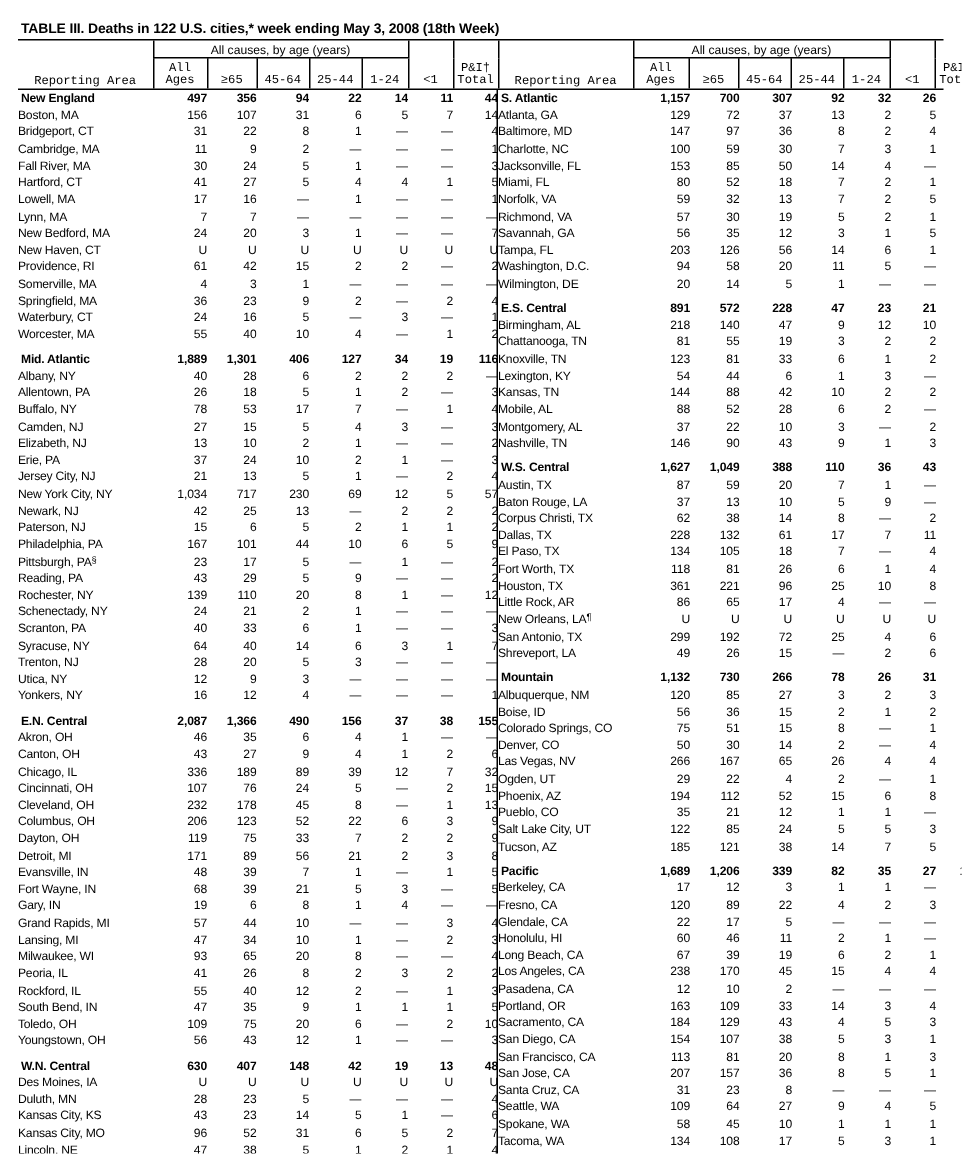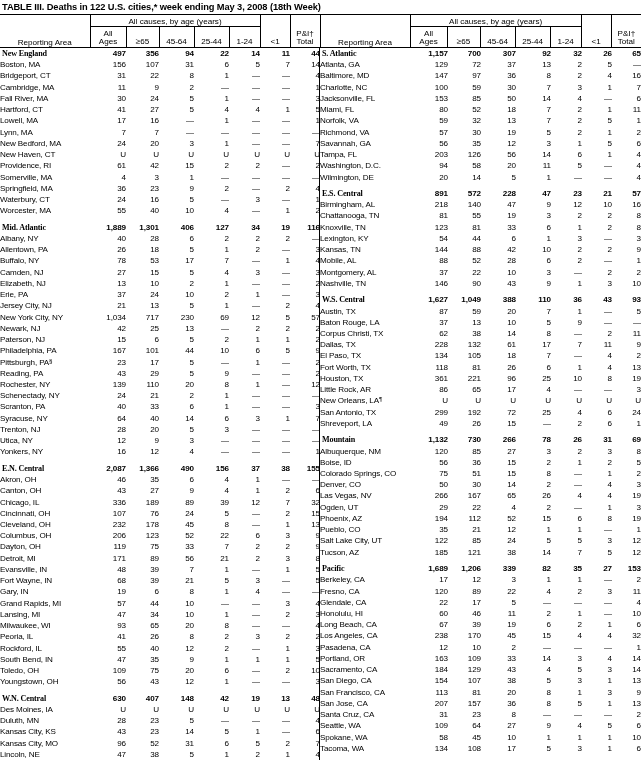--- a/index.html
+++ b/index.html
@@ -11,21 +11,21 @@
     width: 641px;
     height: 769px;
     font-family: "Liberation Sans", sans-serif;
     color: #000000;
     overflow: hidden;
   }
   #page {
     position: relative;
     width: 641px;
     height: 576px;
-    padding: 0;
+    padding: 12px;
     box-sizing: border-box;
   }
   .title-bar {
     font-size: 9.3px;
     font-weight: bold;
     letter-spacing: -0.1px;
     padding: 2px 0 2px 2px;
     white-space: nowrap;
   }
   .rule-top {
@@ -63,21 +63,21 @@
   }
   .hdr-area {
     text-align: center;
     font-size: 8.1px;
     padding-bottom: 1.5px;
   }
   .vsep {
     border-left: 0.9px solid #000;
   }
   .hdr-row1 td { height: 11px; }
-  .hdr-row2 td { height: 20px; }
+  .hdr-row2 td { height: 20px; font-family: Liberation Mono, monospace; }
 
   
   .bodywrap {
     display: flex;
     width: 641px;
   }
   .panel {
     width: 320px;
     position: relative;
   }
@@ -108,21 +108,21 @@
     text-align: left;
     padding-left: 2px;
     letter-spacing: -0.15px;
   }
   td.num {
     text-align: right;
     padding-right: 4px;
     letter-spacing: -0.1px;
   }
   tr.region td { font-weight: bold; }
-  tr.region td.area { padding-left: 2px; font-family: Liberation Serif, serif; }
+  tr.region td.area { padding-left: 2px; }
   tr.spacer td { height: 5px; line-height: 5px; }
   sup {
     font-size: 6.2px;
     vertical-align: 0.32em;
     line-height: 0;
   }
 </style>
 </head>
 <body>
 

